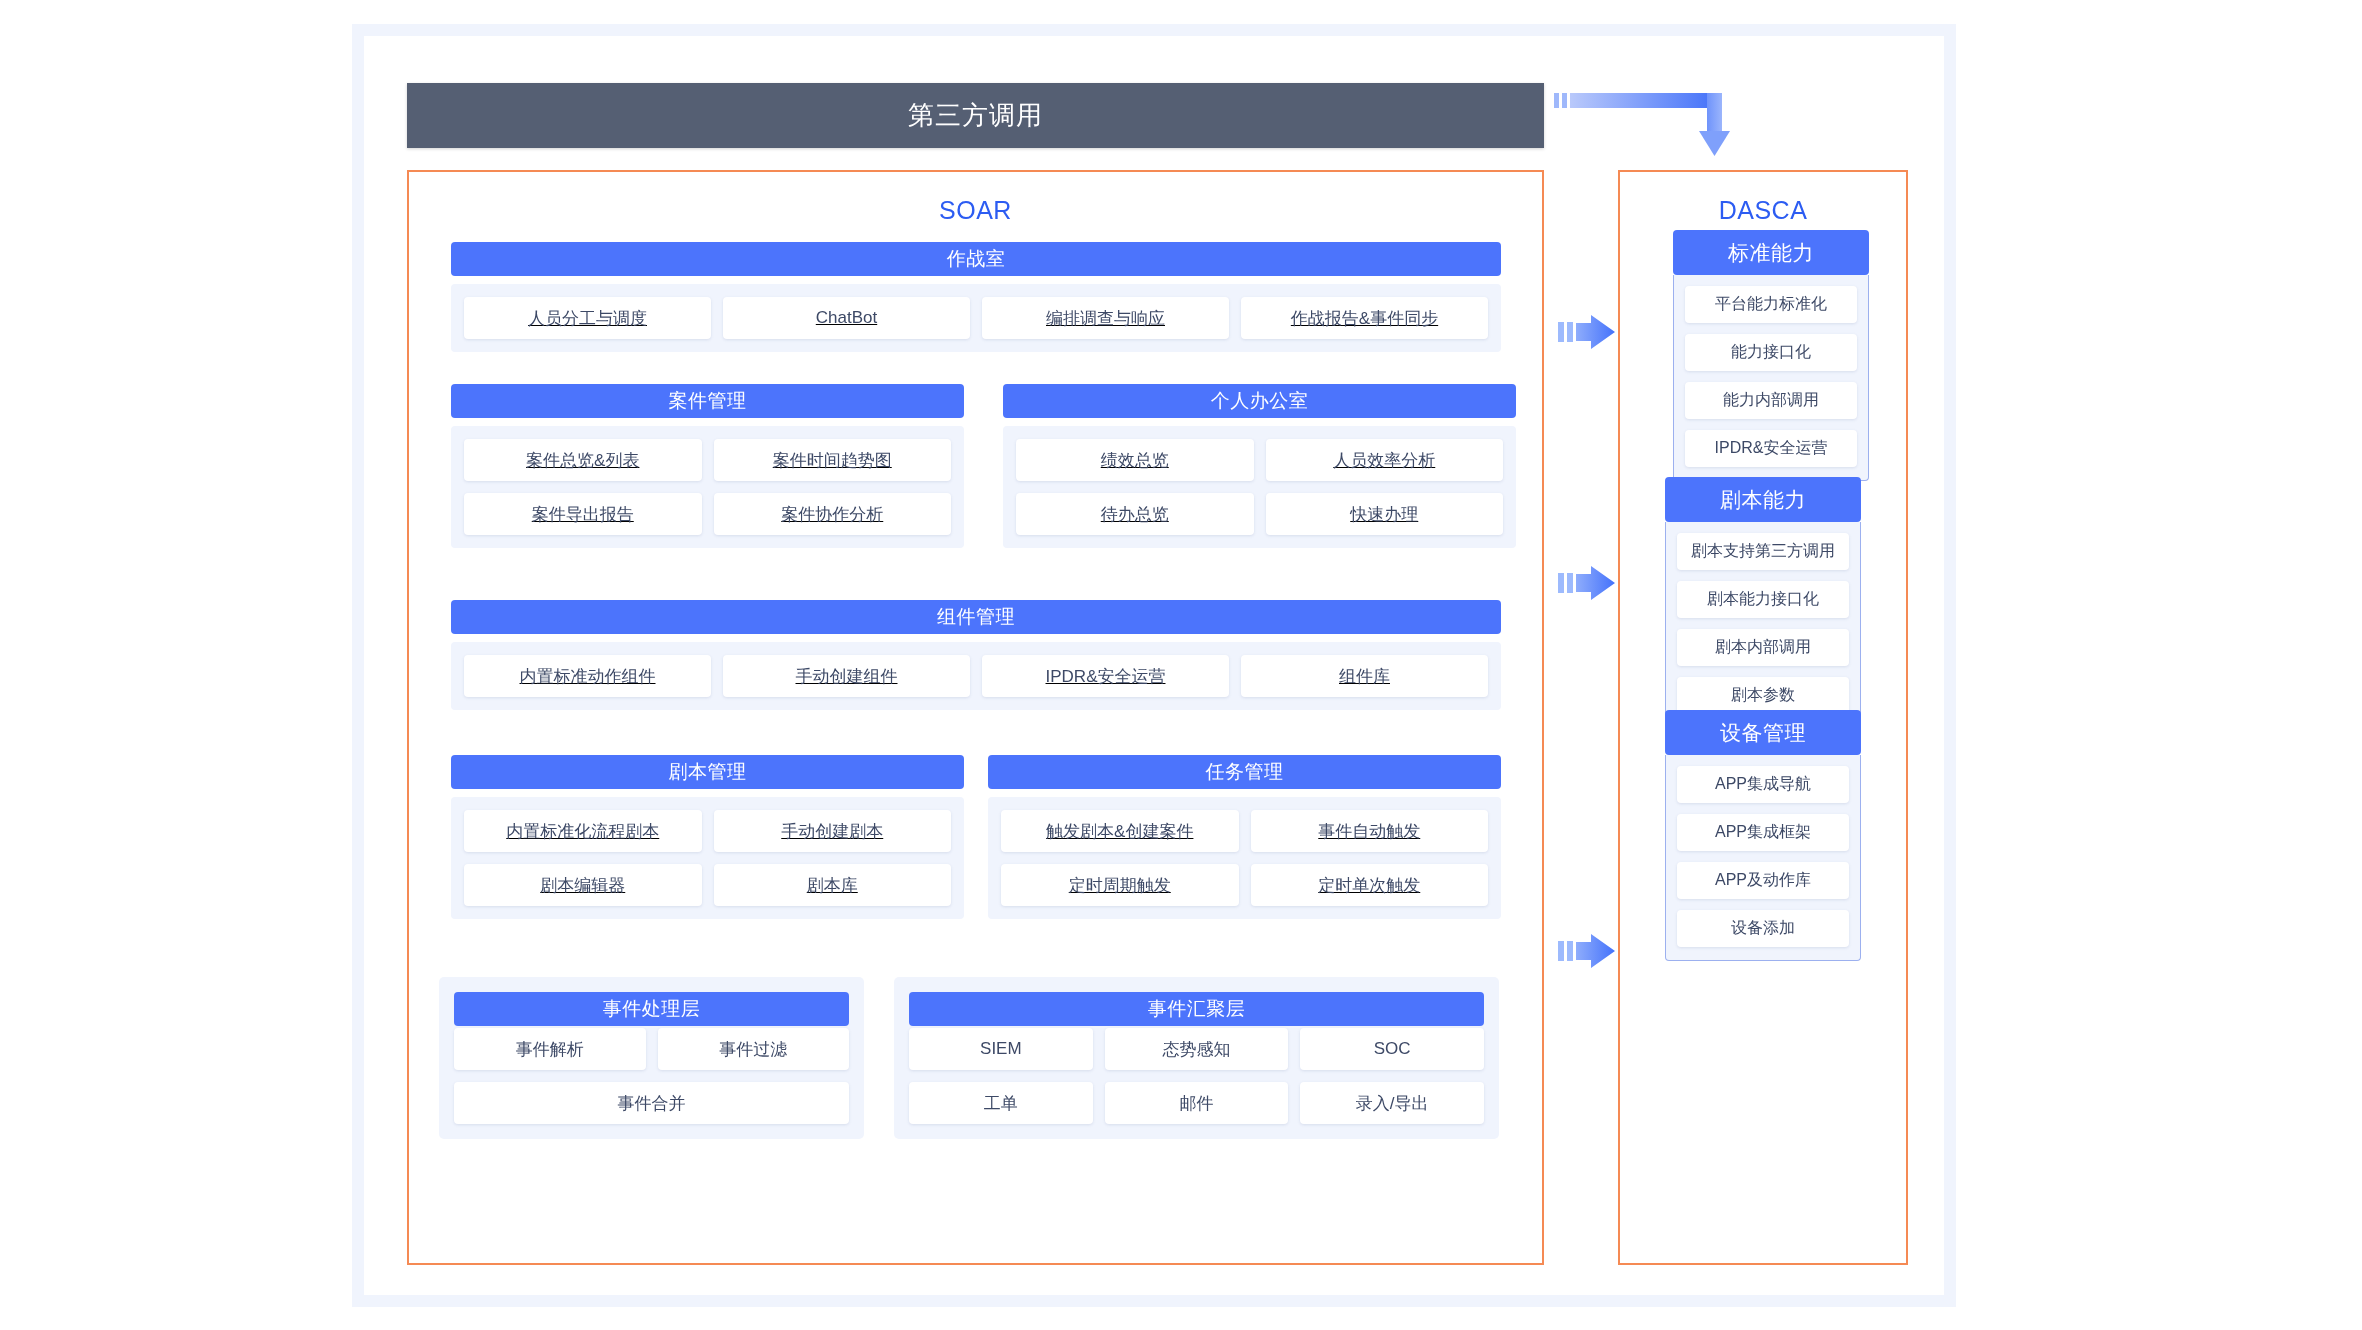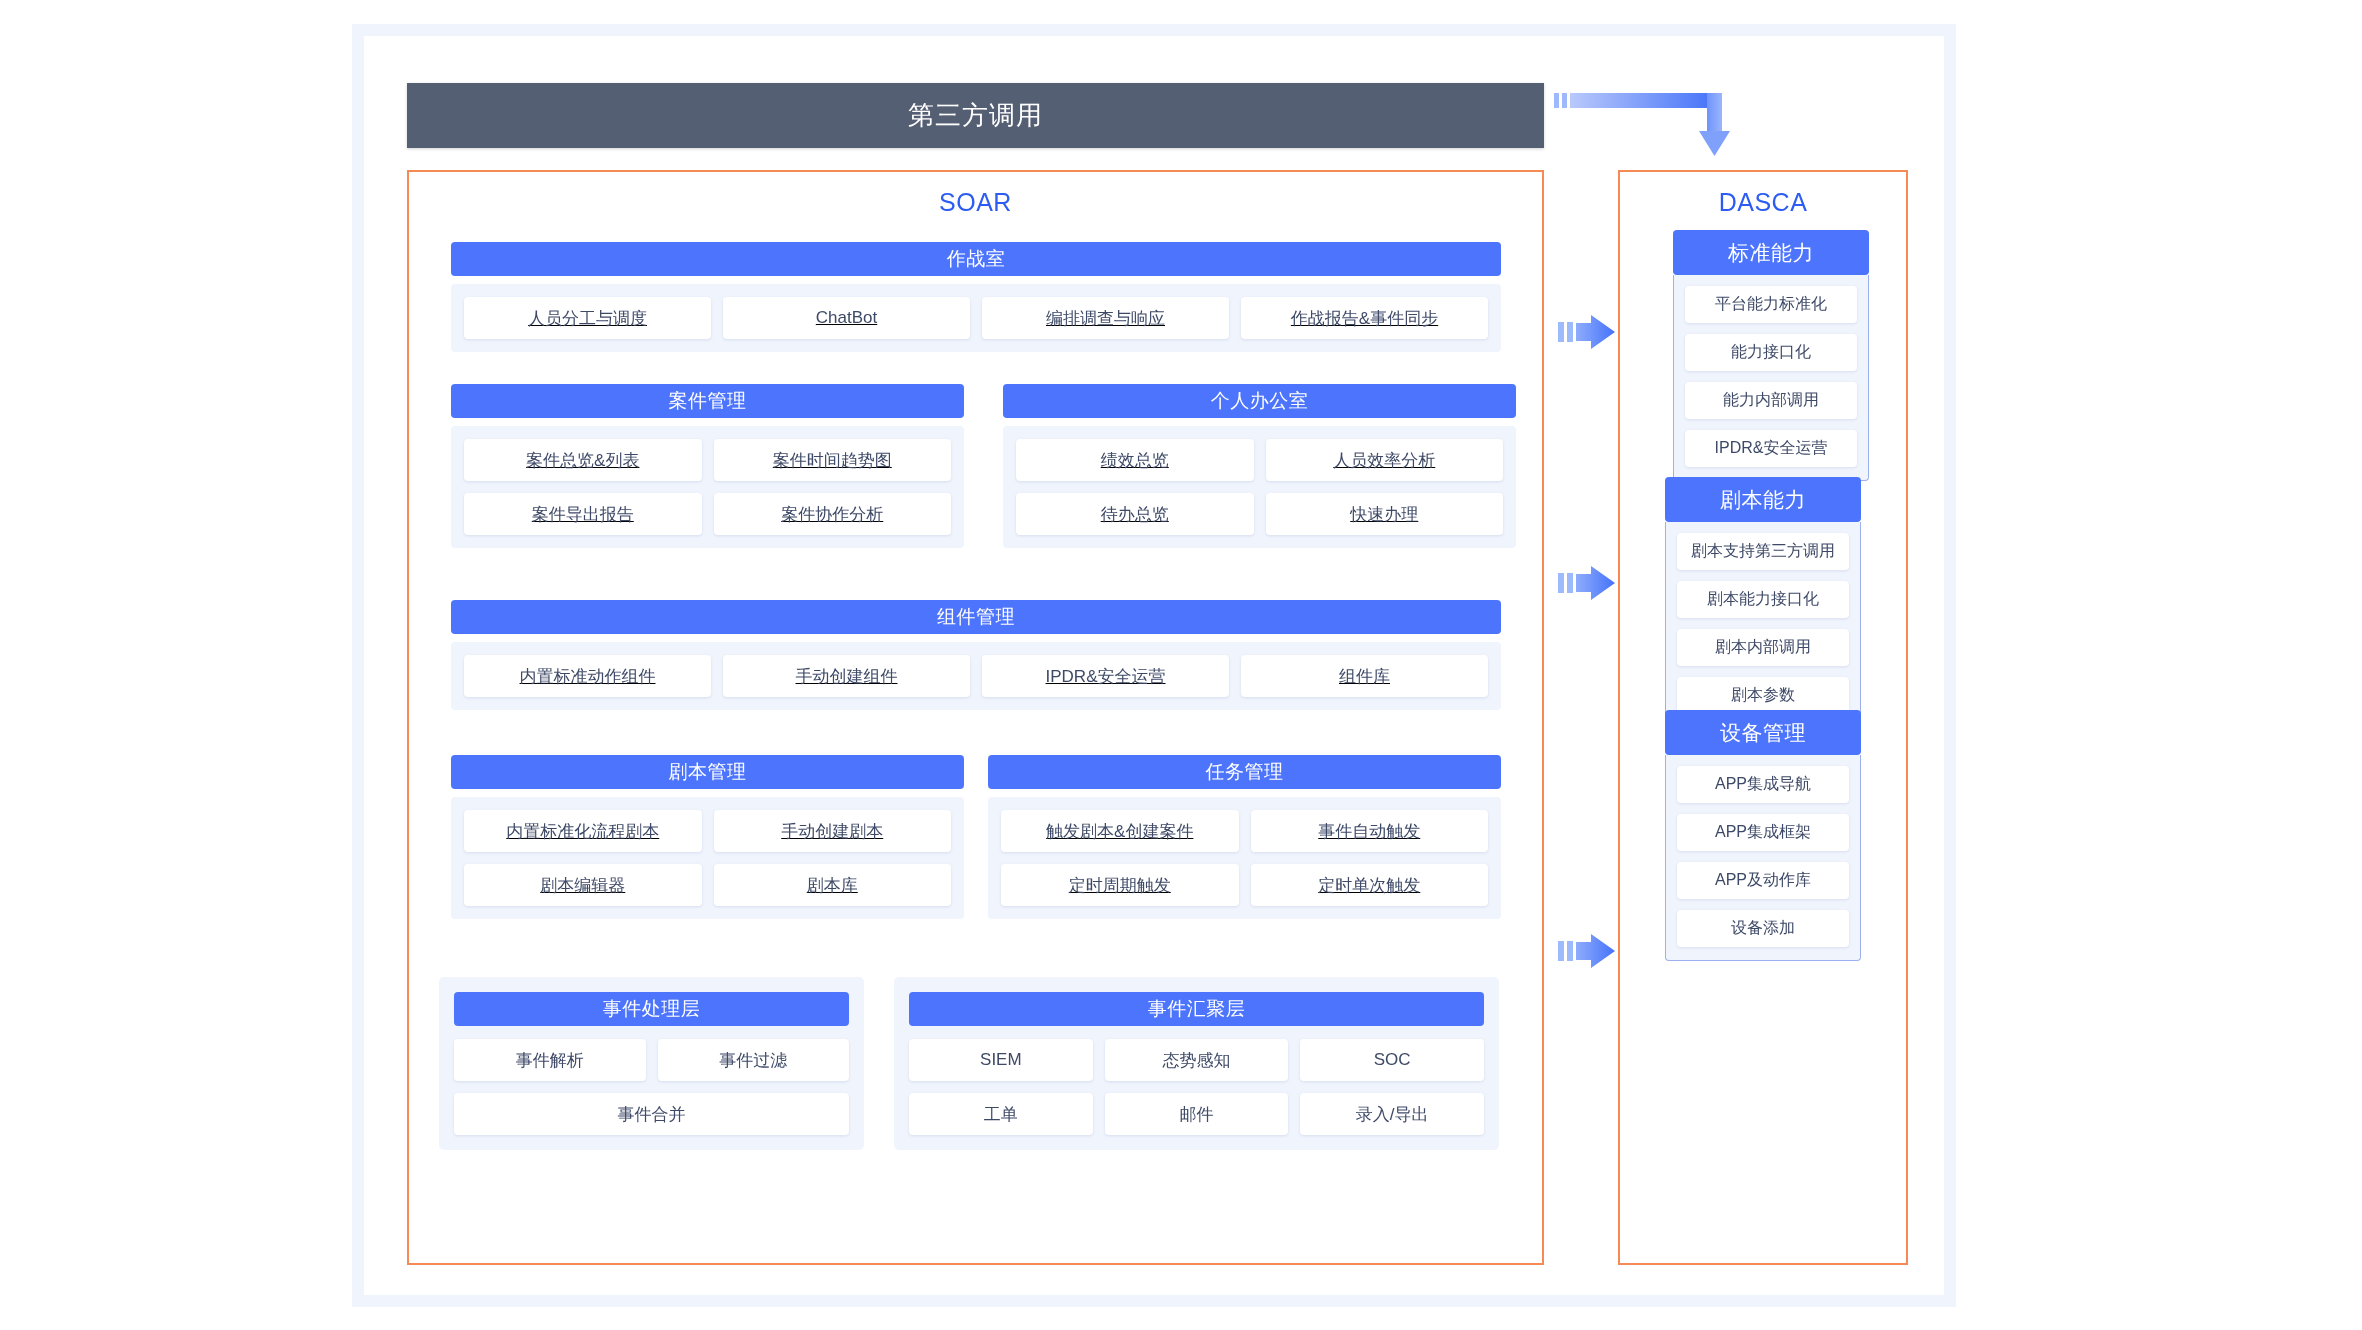--- a/index.html
+++ b/index.html
@@ -74,21 +74,21 @@
     top: 134px;
     width: 290px;
     height: 1095px;
     border: 2px solid #f58a54;
     background: #ffffff;
   }
   .col-title {
     text-align: center;
     color: #2c5cf2;
     font-size: 25px;
-    padding-top: 16px;
+    padding-top: 24px;
     letter-spacing: 0.5px;
   }
 
   
   .module {
     position: absolute;
   }
   .module-head {
     background: #4c74fc;
     color: #ffffff;
@@ -128,21 +128,21 @@
   .g3 { grid-template-columns: repeat(3, 1fr); }
   .g1 { grid-template-columns: 1fr; }
 
   
   .layer {
     position: absolute;
     background: #f0f4fd;
     border-radius: 5px;
     padding: 15px;
   }
-  .layer .module-head { margin-bottom: 13px; }
+  .layer .module-head { margin-bottom: 2px; }
   .layer-grid {
     display: grid;
     gap: 12px;
     border-radius: 17px;
   }
 
   
   .dgroup { position: absolute; width: 196px; }
   .dgroup .module-head { height: 45px; font-size: 21px; border-radius: 4px; }
   .dgroup-body {

